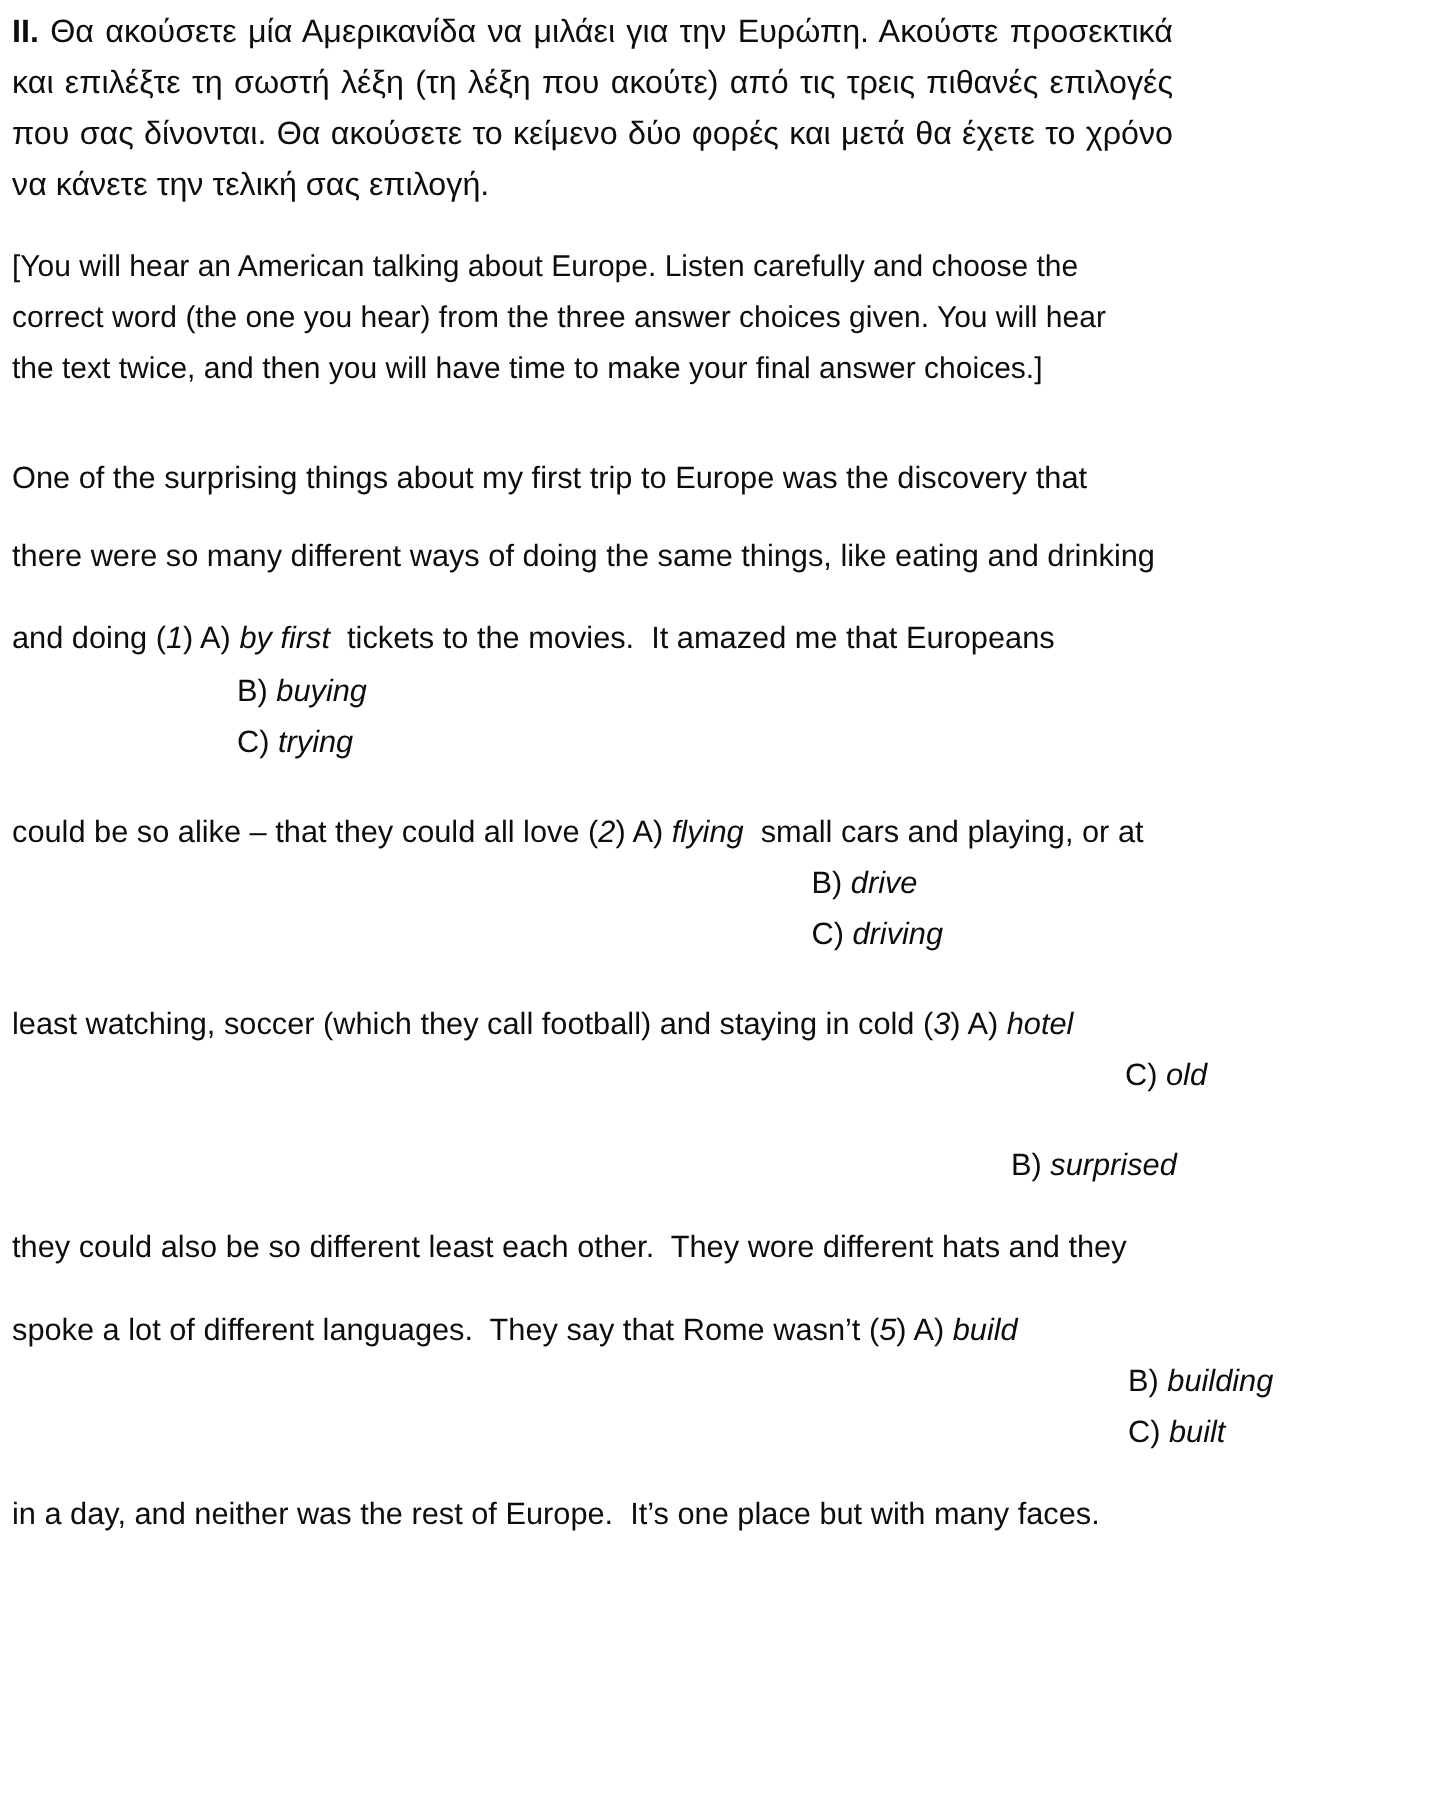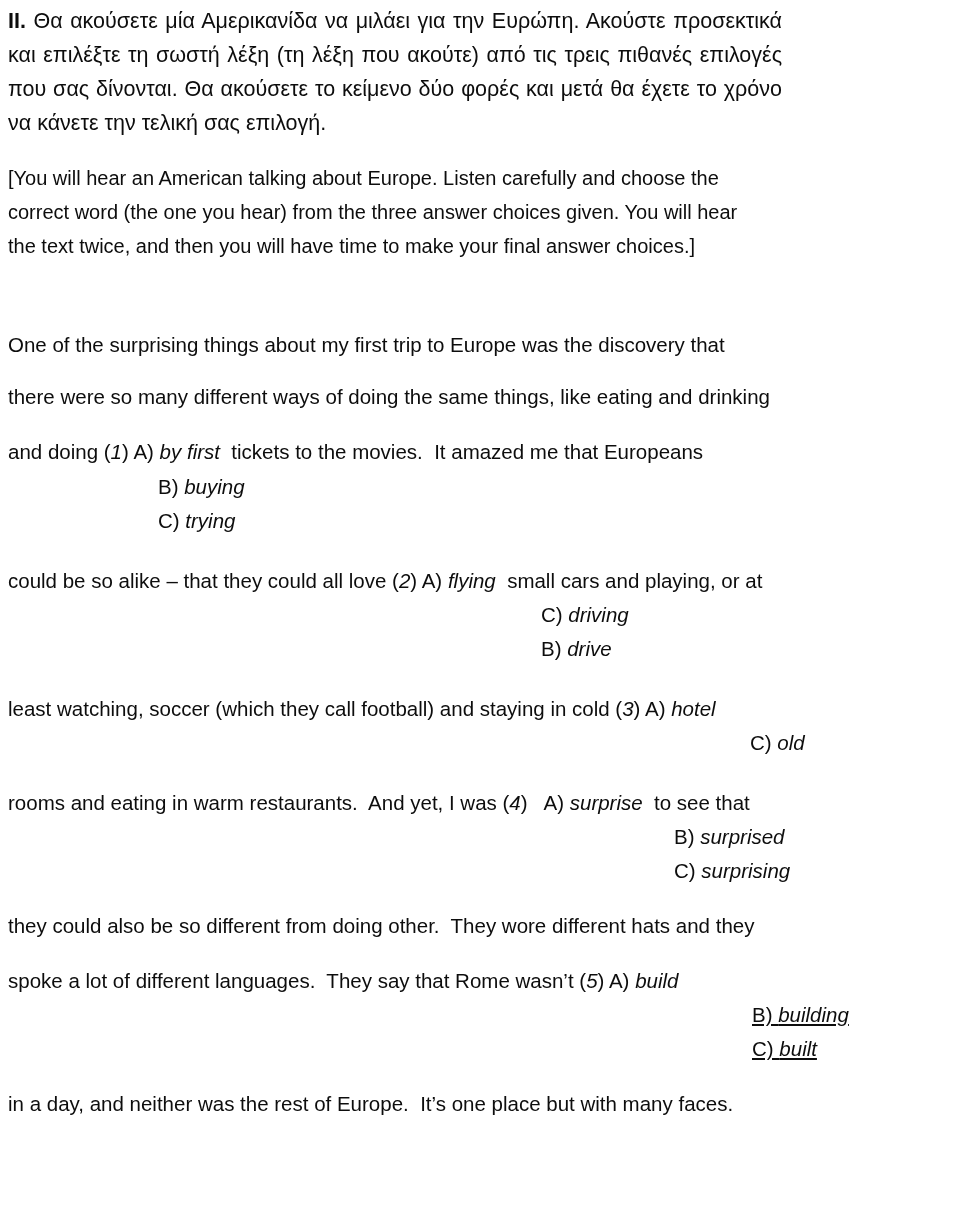--- a/index.html
+++ b/index.html
@@ -40,21 +40,21 @@
   .instr-eng {
     font-size: 20px;
     line-height: 34px;
     margin: 21px 0 0 0;
     padding-right: 30px;
     color: #0d0d0d;
   }
 
   
   .passage {
-    margin-top: 70px;
+    margin-top: 44px;
   }
   .pline {
     font-size: 20.5px;
     line-height: 24px;
     color: #0d0d0d;
     white-space: pre-wrap;
     margin: 0;
   }
   .pline.spaced {
     margin-top: 28px;
@@ -70,21 +70,21 @@
     font-style: italic;
   }
   .qnum {
     font-style: italic;
   }
   
   .ind-1 { padding-left: 150px; }
   .ind-2 { padding-left: 533px; }
   .ind-3 { padding-left: 742px; }
   .ind-4 { padding-left: 666px; }
-  .ind-5 { padding-left: 744px; text-decoration: underline; }
+  .ind-5 { padding-left: 744px; }
 
   .q1-first  { margin-top: 26px; }
   .q1-b      { margin-top: 1px; }
   .gap-mid   { height: 26px; }
 </style>
 </head>
 <body>
 
 <div class="page">
 
@@ -101,42 +101,40 @@
     <p class="opt-row q1-first"><span>and doing (</span><span class="qnum">1</span><span>) A) </span><span class="it">by first</span><span>  tickets to the movies.  It amazed me that Europeans</span></p>
 
     <p class="opt-row ind-1 q1-b"><span>B) </span><span class="it">buying</span></p>
 
     <p class="opt-row ind-1"><span>C) </span><span class="it">trying</span></p>
 
     <div class="gap-mid"></div>
 
     <p class="opt-row"><span>could be so alike – that they could all love (</span><span class="qnum">2</span><span>) A) </span><span class="it">flying</span><span>  small cars and playing, or at</span></p>
 
+    <p class="opt-row ind-2"><span>B) </span><span class="it">drive</span></p>
+
     <p class="opt-row ind-2"><span>C) </span><span class="it">driving</span></p>
-
-    <p class="opt-row ind-2"><span>B) </span><span class="it">drive</span></p>
 
     <div class="gap-mid"></div>
 
     <p class="opt-row"><span>least watching, soccer (which they call football) and staying in cold (</span><span class="qnum">3</span><span>) A) </span><span class="it">hotel</span></p>
 
 
     <p class="opt-row ind-3"><span>C) </span><span class="it">old</span></p>
 
     <div class="gap-mid"></div>
 
-    <p class="opt-row"><span>rooms and eating in warm restaurants.  And yet, I was (</span><span class="qnum">4</span><span>)   A) </span><span class="it">surprise</span><span>  to see that</span></p>
 
     <p class="opt-row ind-4"><span>B) </span><span class="it">surprised</span></p>
 
-    <p class="opt-row ind-4"><span>C) </span><span class="it">surprising</span></p>
 
     <div class="gap-mid"></div>
 
-    <p class="pline">they could also be so different from doing other.  They wore different hats and they</p>
+    <p class="pline">they could also be so different least each other.  They wore different hats and they</p>
 
     <div class="gap-mid"></div>
 
     <p class="opt-row"><span>spoke a lot of different languages.  They say that Rome wasn’t (</span><span class="qnum">5</span><span>) A) </span><span class="it">build</span></p>
 
     <p class="opt-row ind-5"><span>B) </span><span class="it">building</span></p>
 
     <p class="opt-row ind-5"><span>C) </span><span class="it">built</span></p>
 
     <div class="gap-mid"></div>

